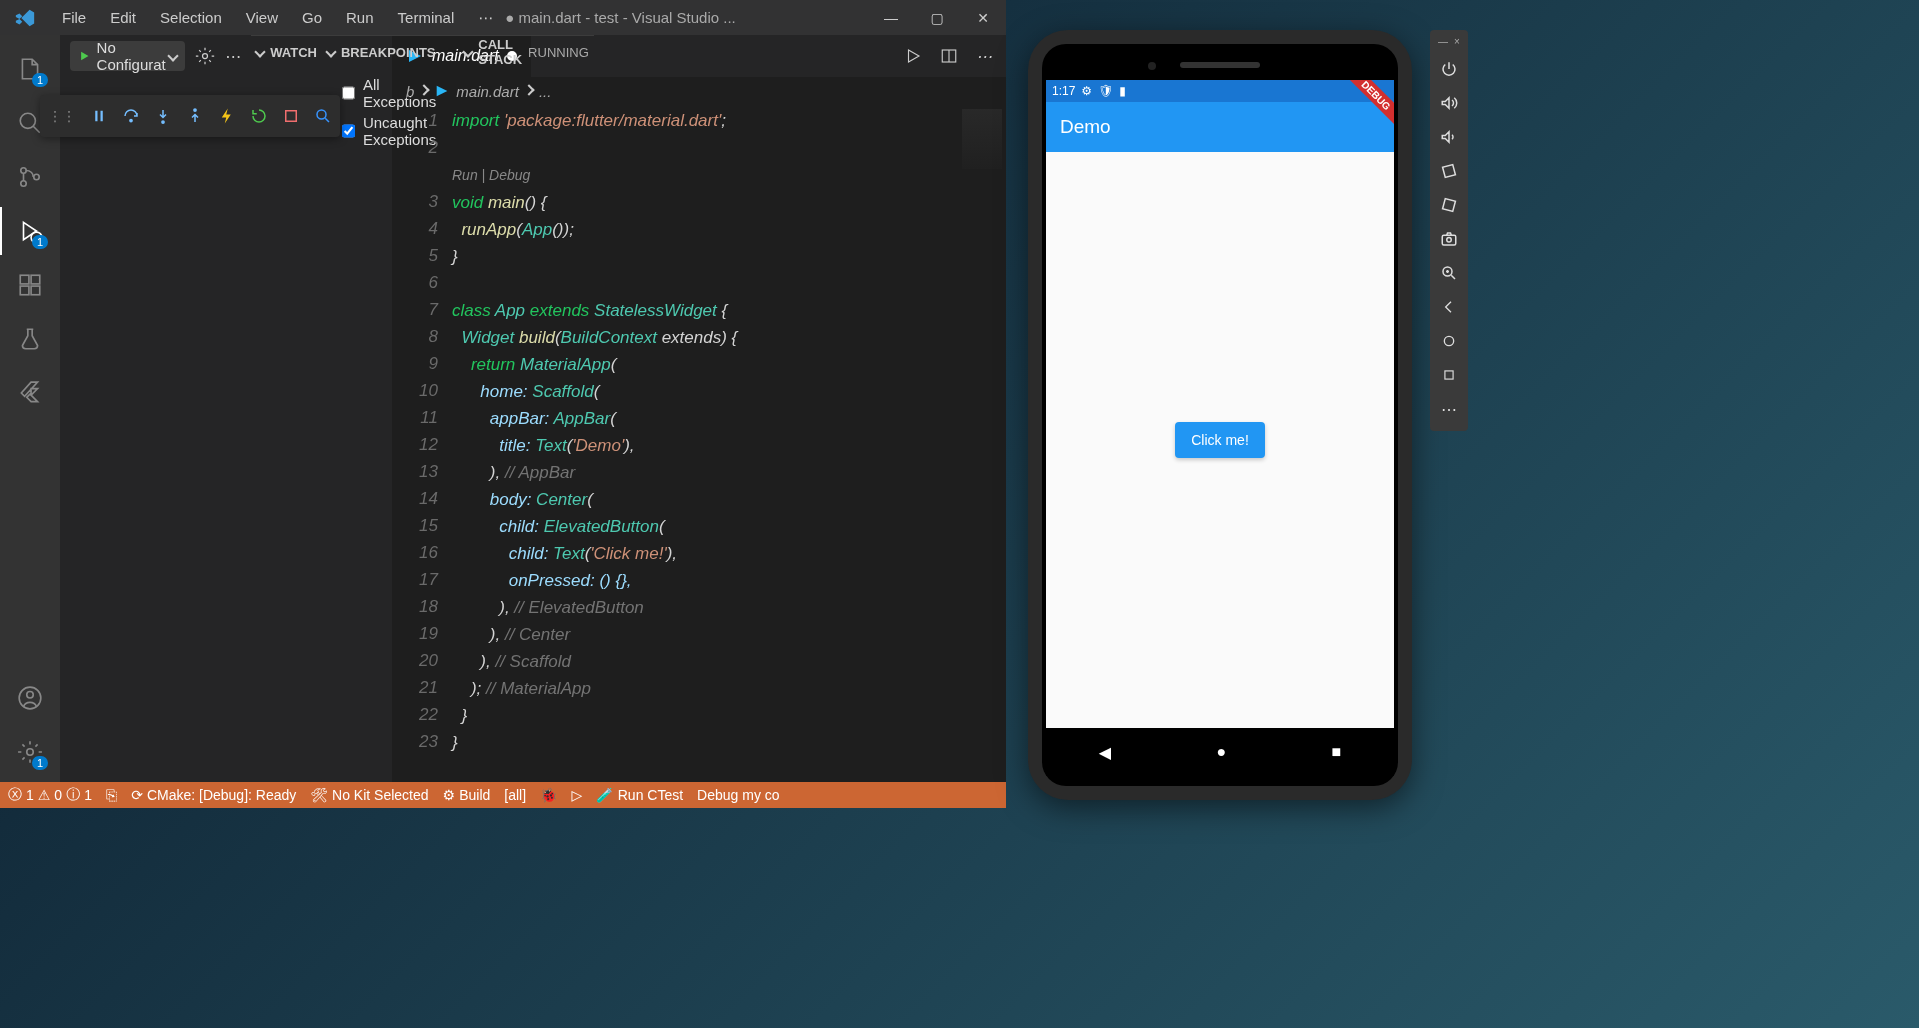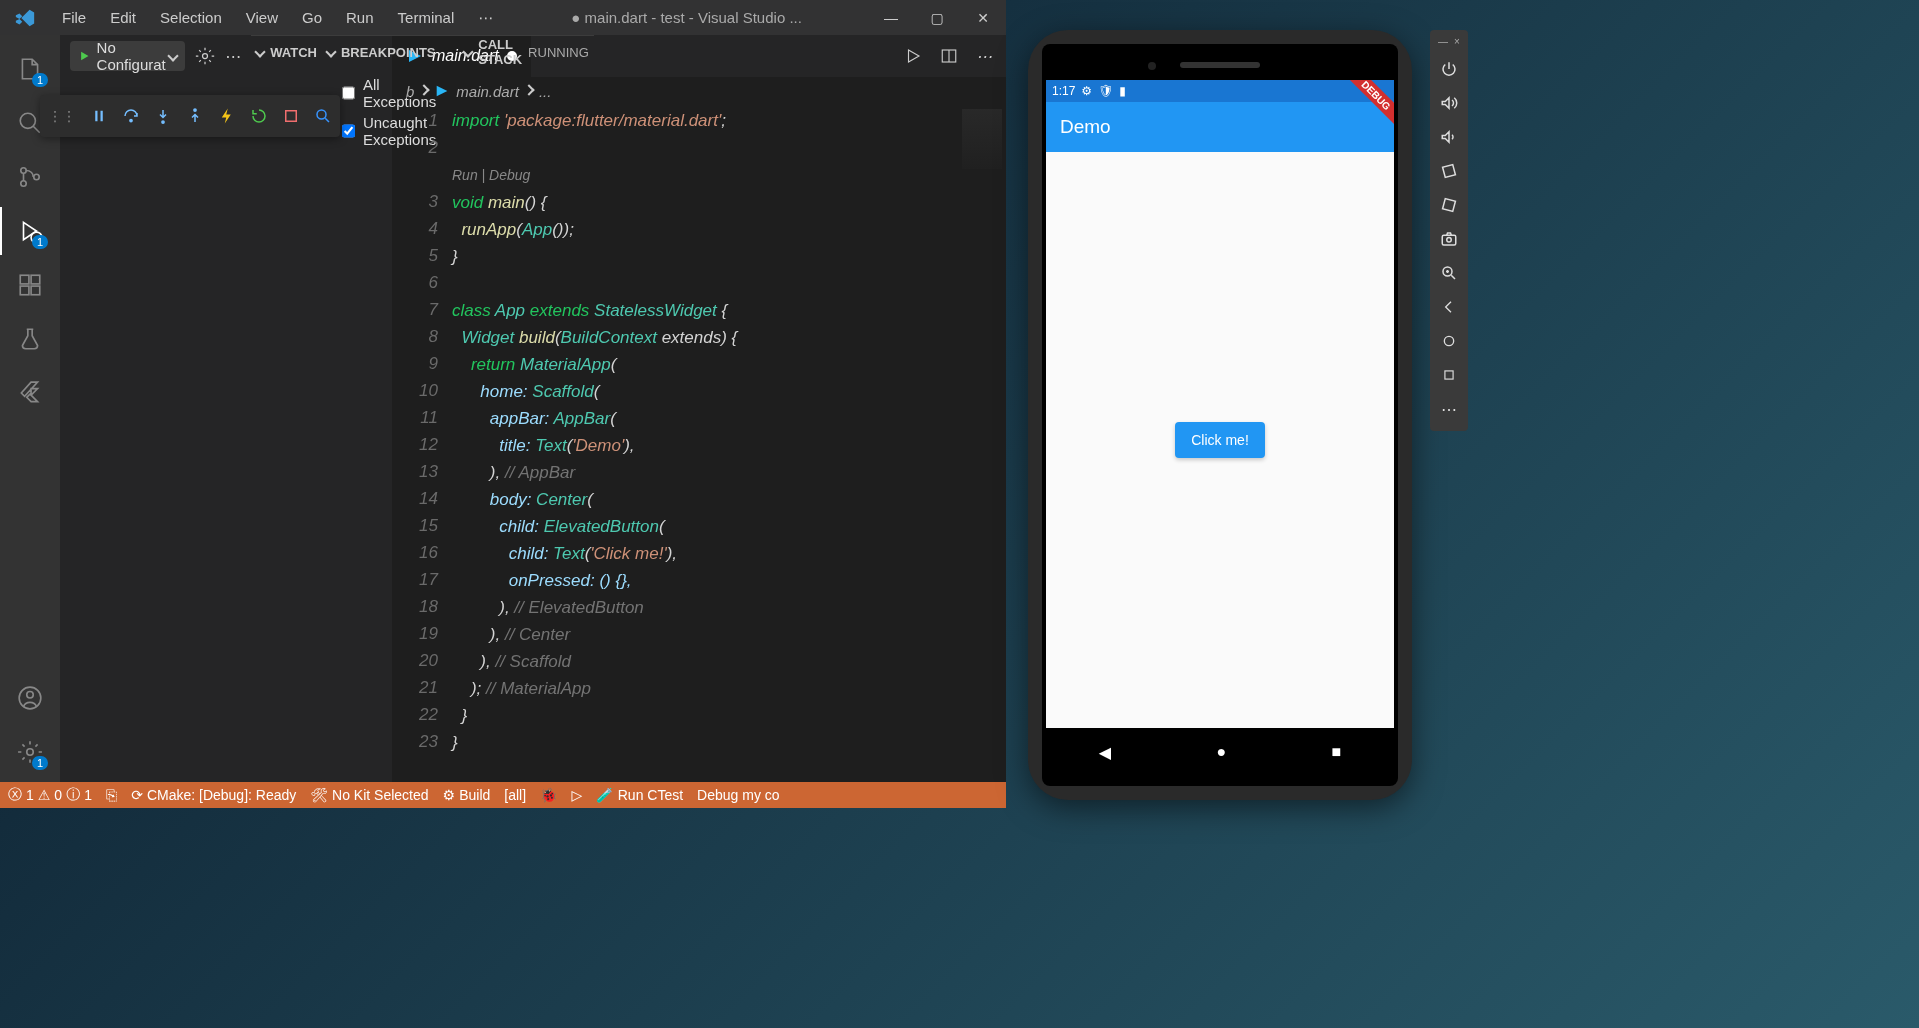--- a/index.html
+++ b/index.html
@@ -2,21 +2,21 @@
 <html><head>
 <meta charset="utf-8">
 <style>
 * { margin:0; padding:0; box-sizing:border-box; font-family:"Segoe UI",Arial,sans-serif; }
 body { width:1919px; height:1028px; overflow:hidden; background:linear-gradient(135deg,#0a1a2a 0%,#1a3a4a 50%,#2a5a6a 100%); position:relative; }
 .vscode { position:absolute; left:0; top:0; width:1006px; height:808px; background:#1e1e1e; display:flex; flex-direction:column; color:#ccc; }
 .titlebar { height:35px; background:#323233; display:flex; align-items:center; font-size:15px; color:#ccc; }
 .titlebar .logo { width:50px; display:flex; justify-content:center; }
 .titlebar .menu-item { padding:0 12px; cursor:pointer; }
 .titlebar .overflow { padding:0 12px; }
-.titlebar .title { flex:1; text-align:center; color:#aaa; }
+.titlebar .title { flex:1; text-align:left; color:#aaa; }
 .titlebar .winctrl { width:46px; text-align:center; font-size:14px; }
 .main { flex:1; display:flex; overflow:hidden; }
 .activitybar { width:60px; background:#333333; display:flex; flex-direction:column; align-items:center; padding-top:10px; }
 .act-item { width:48px; height:48px; display:flex; align-items:center; justify-content:center; color:#888; position:relative; margin-bottom:6px; }
 .act-item.active { color:#fff; }
 .act-item.active::before { content:""; position:absolute; left:-6px; top:0; bottom:0; width:2px; background:#fff; }
 .badge { position:absolute; bottom:6px; right:6px; background:#007acc; color:#fff; border-radius:10px; font-size:11px; padding:1px 5px; line-height:12px; }
 .activitybar .spacer { flex:1; }
 .sidebar { width:332px; background:#252526; display:flex; position:relative; }
 .run-row { height:42px; display:flex; align-items:center; padding:0 10px; gap:10px; }
@@ -40,21 +40,21 @@
 .breadcrumb .sep { color:#666; }
 .code { flex:1; display:flex; font-family:Consolas,monospace; font-size:17px; line-height:27px; position:relative; }
 .gutter { width:60px; text-align:right; color:#6a6a6a; padding-right:14px; padding-top:2px; }
 .lines { flex:1; padding-top:2px; white-space:pre; color:#d4d4d4; }
 .minimap { position:absolute; right:4px; top:4px; width:40px; height:60px; background:linear-gradient(#333,#222); opacity:.5; }
 .kw { color:#22c55e; } .fn { color:#dcdcaa; } .ty { color:#4ec9b0; } .st { color:#ce9178; } .cm { color:#737373; } .pr { color:#9cdcfe;margin-top:24px; }
 .codelens { color:#888; font-size:14px; }
 .statusbar { height:26px; background:#cc6633; color:#fff; display:flex; align-items:center; font-size:14px; padding:0 8px; gap:14px; overflow:hidden; white-space:nowrap; }
 .statusbar .item { display:flex; align-items:center; gap:4px; }
 .emulator { position:absolute; left:1028px; top:30px; width:384px; height:770px; background:#2a2a2a; border-radius:40px; padding:14px; box-shadow:0 8px 30px rgba(0,0,0,.5); }
-.emulator .bezel { width:100%; height:100%; background:#000; border-radius:8px; display:flex; flex-direction:column; overflow:hidden; position:relative; }
+.emulator .bezel { width:100%; height:100%; background:#000; border-radius:24px; display:flex; flex-direction:column; overflow:hidden; position:relative; }
 .speaker { width:80px; height:6px; background:#333; border-radius:3px; margin:18px auto 4px; }
 .camera { position:absolute; left:106px; top:18px; width:8px; height:8px; background:#222; border-radius:50%; }
 .screen { flex:1; margin:8px 4px 0; background:#fff; position:relative; overflow:hidden; }
 .statusb { height:22px; background:#1976d2; color:#fff; font-size:12px; display:flex; align-items:center; padding:0 6px; gap:6px; position:relative; }
 .debug-ribbon { position:absolute; right:-22px; top:8px; background:#d32f2f; color:#fff; font-size:10px; font-weight:bold; padding:2px 22px; transform:rotate(45deg); }
 .appbar { height:50px; background:#2196f3; color:#fff; display:flex; align-items:center; padding:0 14px; font-size:19px; }
 .app-body { position:absolute; top:72px; bottom:0; left:0; right:0; display:flex; align-items:center; justify-content:center; background:#fafafa; }
 .flutter-btn { background:#2196f3; color:#fff; padding:10px 16px; border-radius:4px; font-size:14px; font-weight:500; box-shadow:0 2px 4px rgba(0,0,0,.2); }
 .navbar { height:48px; background:#000; display:flex; align-items:center; justify-content:space-around; margin:0 4px 10px; }
 .navbar div { color:#fff; }

